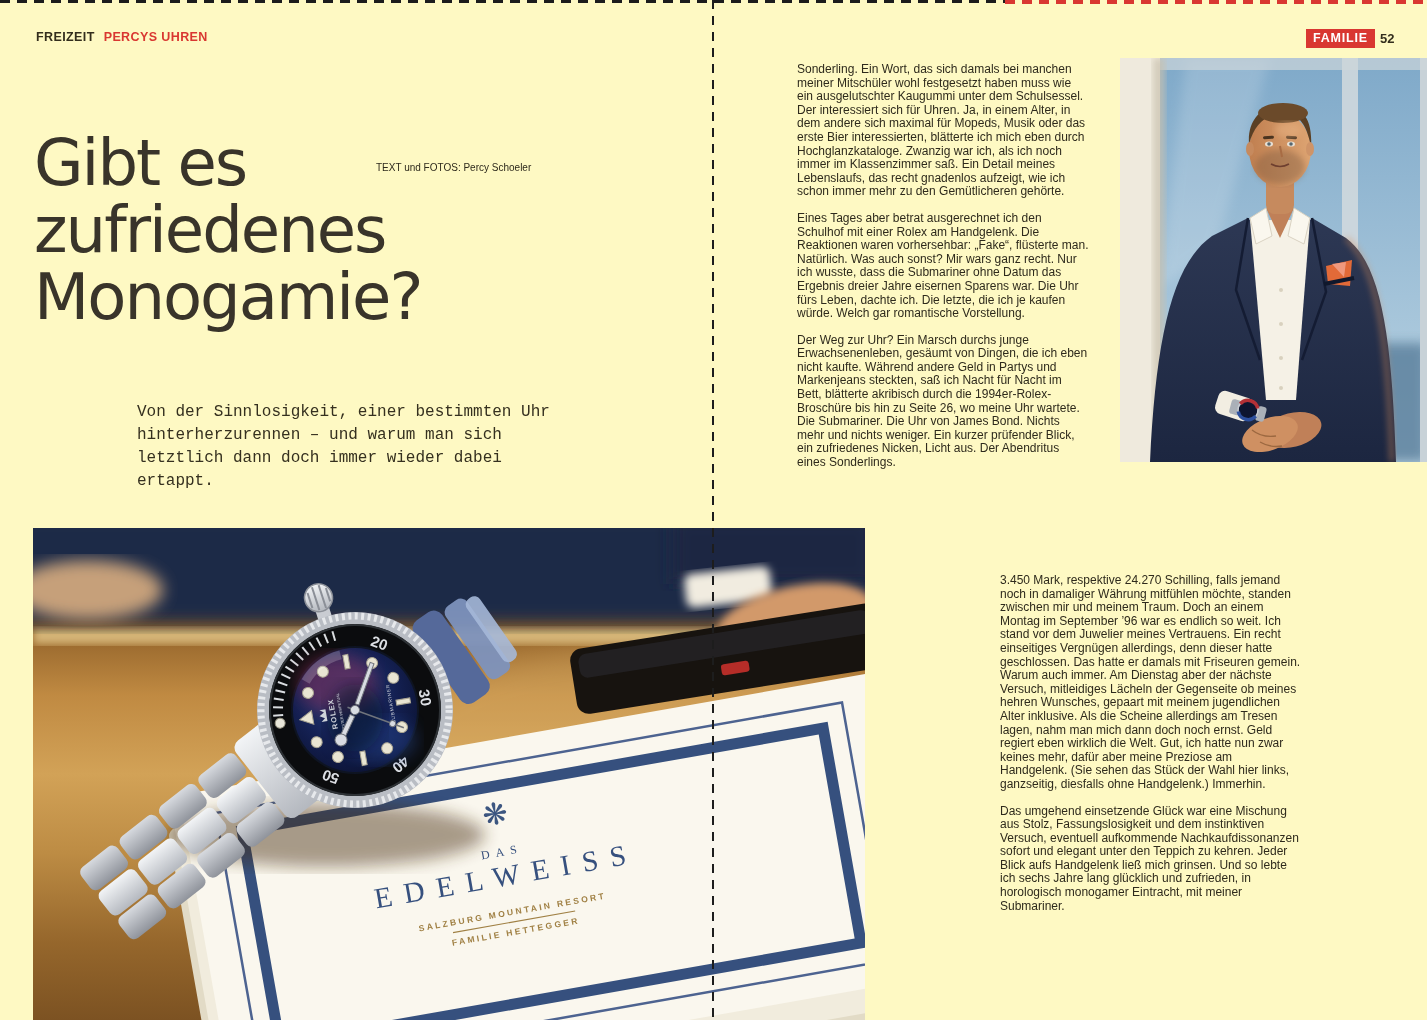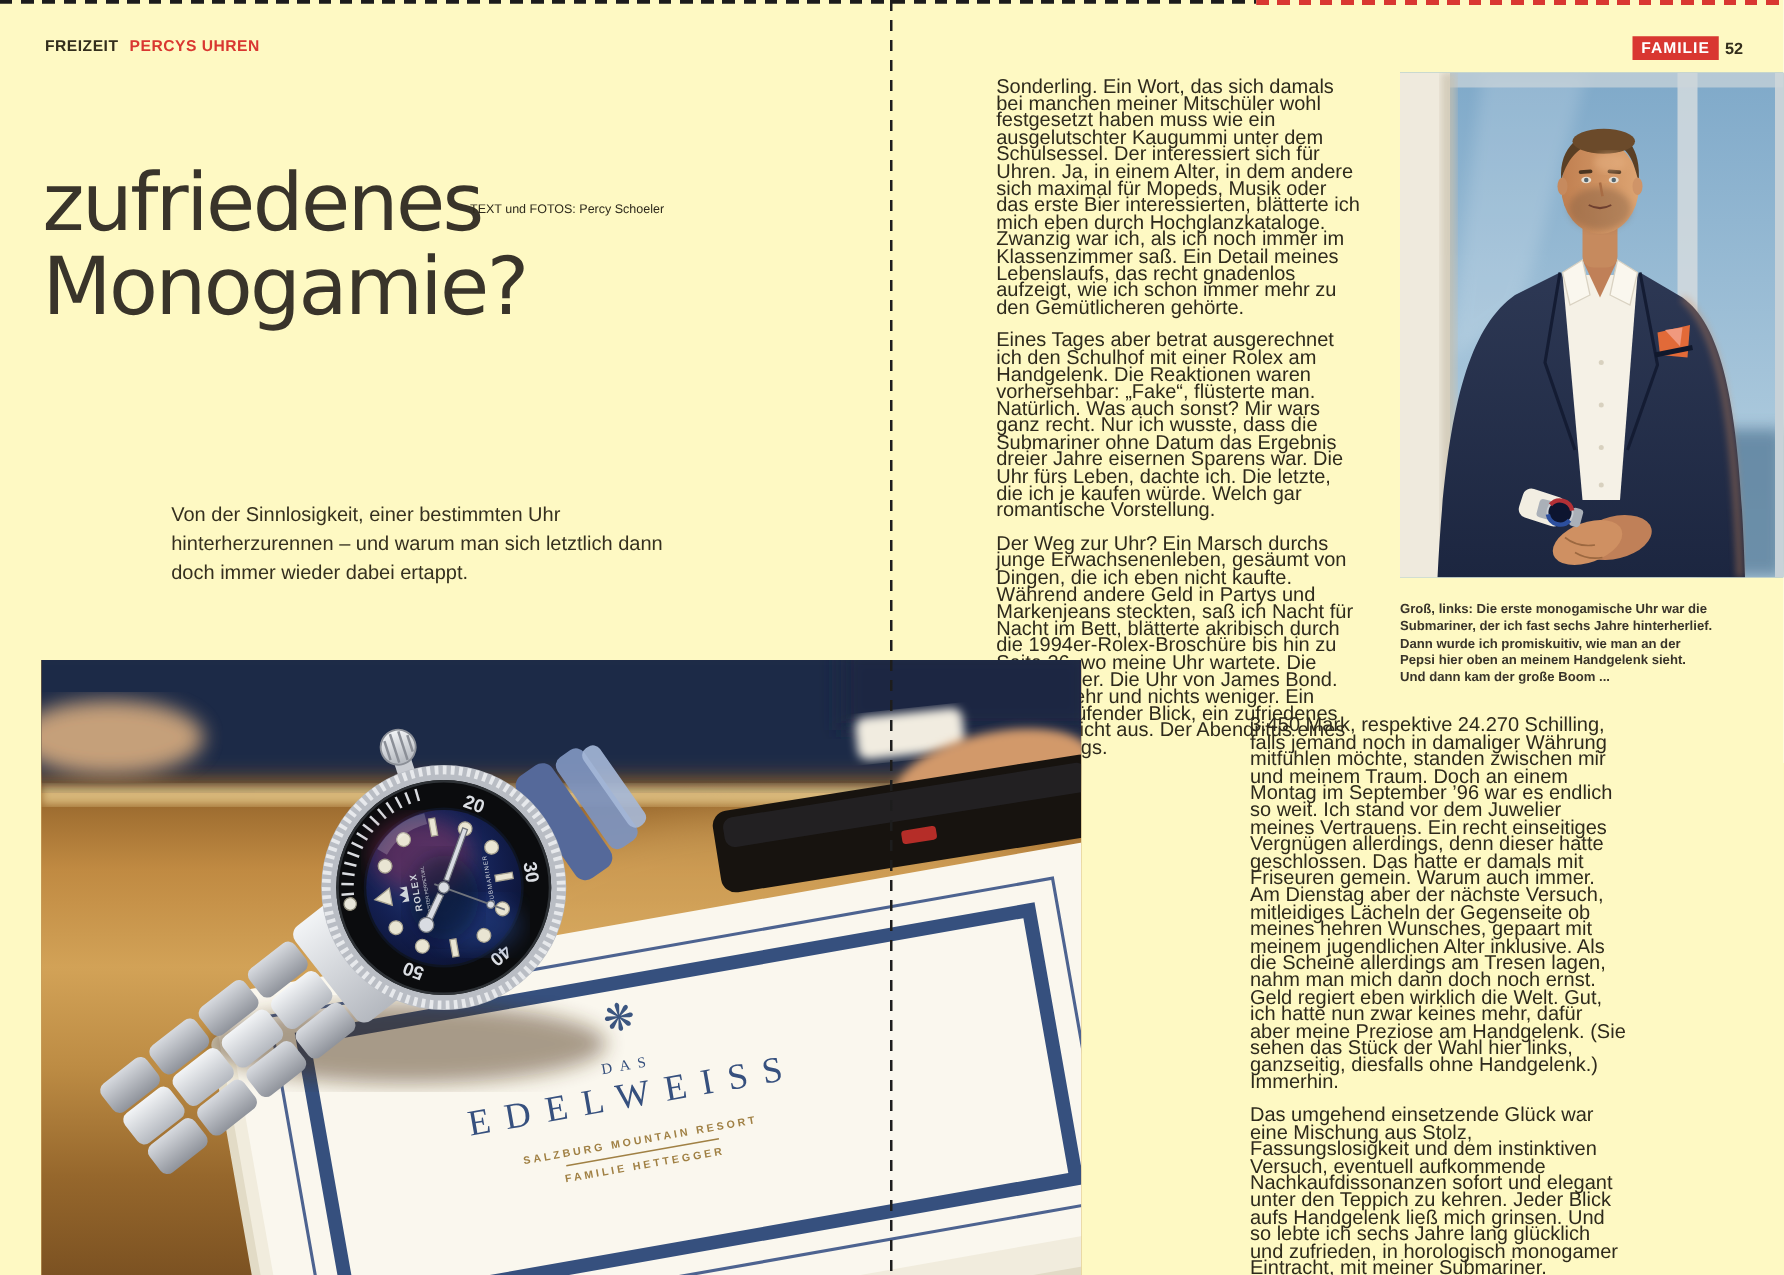--- a/index.html
+++ b/index.html
@@ -15,24 +15,24 @@
   .kicker{position:absolute;left:36px;top:30px;font-size:12.5px;font-weight:bold;letter-spacing:.4px;}
   .kicker .sec{color:#332e1d;}
   .kicker .topic{color:#d93731;margin-left:5px;}
   .masthead{position:absolute;left:1306px;top:29px;background:#d93731;color:#fff;
             font-size:12.5px;font-weight:bold;letter-spacing:.8px;padding:2px 7px 3px;}
   .pagenum{position:absolute;left:1380px;top:31px;font-size:13px;font-weight:bold;color:#332e1d;}
   
   .headline{position:absolute;left:34px;top:130px;font-family:"DejaVu Sans",sans-serif;
             font-size:64px;line-height:67px;letter-spacing:-2px;color:#39342a;font-weight:500;}
   .byline{position:absolute;left:376px;top:162px;font-size:10px;color:#2e2a1c;}
-  .standfirst{position:absolute;left:137px;top:401px;width:422px;font-family:Liberation Sans, sans-serif;
+  .standfirst{position:absolute;left:137px;top:401px;width:422px;font-family:Liberation Mono, monospace;
               font-size:16px;line-height:23px;color:#35301f;}
   
-  .bodycol{position:absolute;font-size:16px;line-height:13.6px;color:#2e2a1c;}
+  .bodycol{position:absolute;font-size:12px;line-height:13.6px;color:#2e2a1c;}
   .bodycol p{margin:0 0 13px 0;}
   .col1{left:797px;top:63px;width:292px;}
   .col2{left:1000px;top:574px;width:302px;}
   .caption{position:absolute;left:1120px;top:481px;width:252px;font-size:10.5px;line-height:13.8px;
            font-weight:bold;color:#39342a;}
   
   .photo{position:absolute;overflow:hidden;background:#b5803f;}
   .photo-watch{left:33px;top:528px;width:832px;height:492px;}
   .photo-man{left:1120px;top:58px;width:307px;height:404px;background:#9fc2da;}
   svg{display:block;}
@@ -49,38 +49,38 @@
 
   <div class="kicker">
     <span class="sec">FREIZEIT</span>
     <span class="topic">PERCYS UHREN</span>
   </div>
 
   <div class="masthead">FAMILIE</div>
   <div class="pagenum">52</div>
 
   <div class="headline">
+    <div>Gibt es</div>
     <div>zufriedenes</div>
     <div>Monogamie?</div>
   </div>
   <div class="byline">TEXT und FOTOS: Percy Schoeler</div>
   <div class="standfirst">Von der Sinnlosigkeit, einer bestimmten Uhr hinterherzurennen – und warum man sich letztlich dann doch immer wieder dabei ertappt.</div>
 
   <div class="bodycol col1">
     <p>Sonderling. Ein Wort, das sich damals bei manchen meiner Mitschüler wohl festgesetzt haben muss wie ein ausgelutschter Kaugummi unter dem Schulsessel. Der interessiert sich für Uhren. Ja, in einem Alter, in dem andere sich maximal für Mopeds, Musik oder das erste Bier interessierten, blätterte ich mich eben durch Hochglanzkataloge. Zwanzig war ich, als ich noch immer im Klassenzimmer saß. Ein Detail meines Lebenslaufs, das recht gnadenlos aufzeigt, wie ich schon immer mehr zu den Gemütlicheren gehörte.</p>
     <p>Eines Tages aber betrat ausgerechnet ich den Schulhof mit einer Rolex am Handgelenk. Die Reaktionen waren vorhersehbar: „Fake“, flüsterte man. Natürlich. Was auch sonst? Mir wars ganz recht. Nur ich wusste, dass die Submariner ohne Datum das Ergebnis dreier Jahre eisernen Sparens war. Die Uhr fürs Leben, dachte ich. Die letzte, die ich je kaufen würde. Welch gar romantische Vorstellung.</p>
     <p>Der Weg zur Uhr? Ein Marsch durchs junge Erwachsenenleben, gesäumt von Dingen, die ich eben nicht kaufte. Während andere Geld in Partys und Markenjeans steckten, saß ich Nacht für Nacht im Bett, blätterte akribisch durch die 1994er-Rolex-Broschüre bis hin zu Seite 26, wo meine Uhr wartete. Die Submariner. Die Uhr von James Bond. Nichts mehr und nichts weniger. Ein kurzer prüfender Blick, ein zufriedenes Nicken, Licht aus. Der Abendritus eines Sonderlings.</p>
   </div>
 
   <div class="bodycol col2">
     <p>3.450 Mark, respektive 24.270 Schilling, falls jemand noch in damaliger Währung mitfühlen möchte, standen zwischen mir und meinem Traum. Doch an einem Montag im September ’96 war es endlich so weit. Ich stand vor dem Juwelier meines Vertrauens. Ein recht einseitiges Vergnügen allerdings, denn dieser hatte geschlossen. Das hatte er damals mit Friseuren gemein. Warum auch immer. Am Dienstag aber der nächste Versuch, mitleidiges Lächeln der Gegenseite ob meines hehren Wunsches, gepaart mit meinem jugendlichen Alter inklusive. Als die Scheine allerdings am Tresen lagen, nahm man mich dann doch noch ernst. Geld regiert eben wirklich die Welt. Gut, ich hatte nun zwar keines mehr, dafür aber meine Preziose am Handgelenk. (Sie sehen das Stück der Wahl hier links, ganzseitig, diesfalls ohne Handgelenk.) Immerhin.</p>
     <p>Das umgehend einsetzende Glück war eine Mischung aus Stolz, Fassungslosigkeit und dem instinktiven Versuch, eventuell aufkommende Nachkaufdissonanzen sofort und elegant unter den Teppich zu kehren. Jeder Blick aufs Handgelenk ließ mich grinsen. Und so lebte ich sechs Jahre lang glücklich und zufrieden, in horologisch monogamer Eintracht, mit meiner Submariner.</p>
   </div>
 
-  <div class="caption">Groß, links: Die erste monogamische Uhr war die Submariner, der ich fast sechs Jahre hinterherlief. Dann wurde ich promiskuitiv, wie man an der Pepsi hier oben an meinem Handgelenk sieht. Und dann kam der große Boom ...</div>
 
   <div class="photo photo-watch">
     <svg width="832" height="492" viewBox="0 0 832 492">
       <defs>
         <clipPath id="pc">
             <rect x="0" y="0" width="832" height="492"></rect>
           </clipPath>
         <linearGradient id="wood" x1="0" y1="0" x2="0" y2="1">
           <stop offset="0" stop-color="#5f3c16"></stop>
             <stop offset=".18" stop-color="#8a5c26"></stop>

